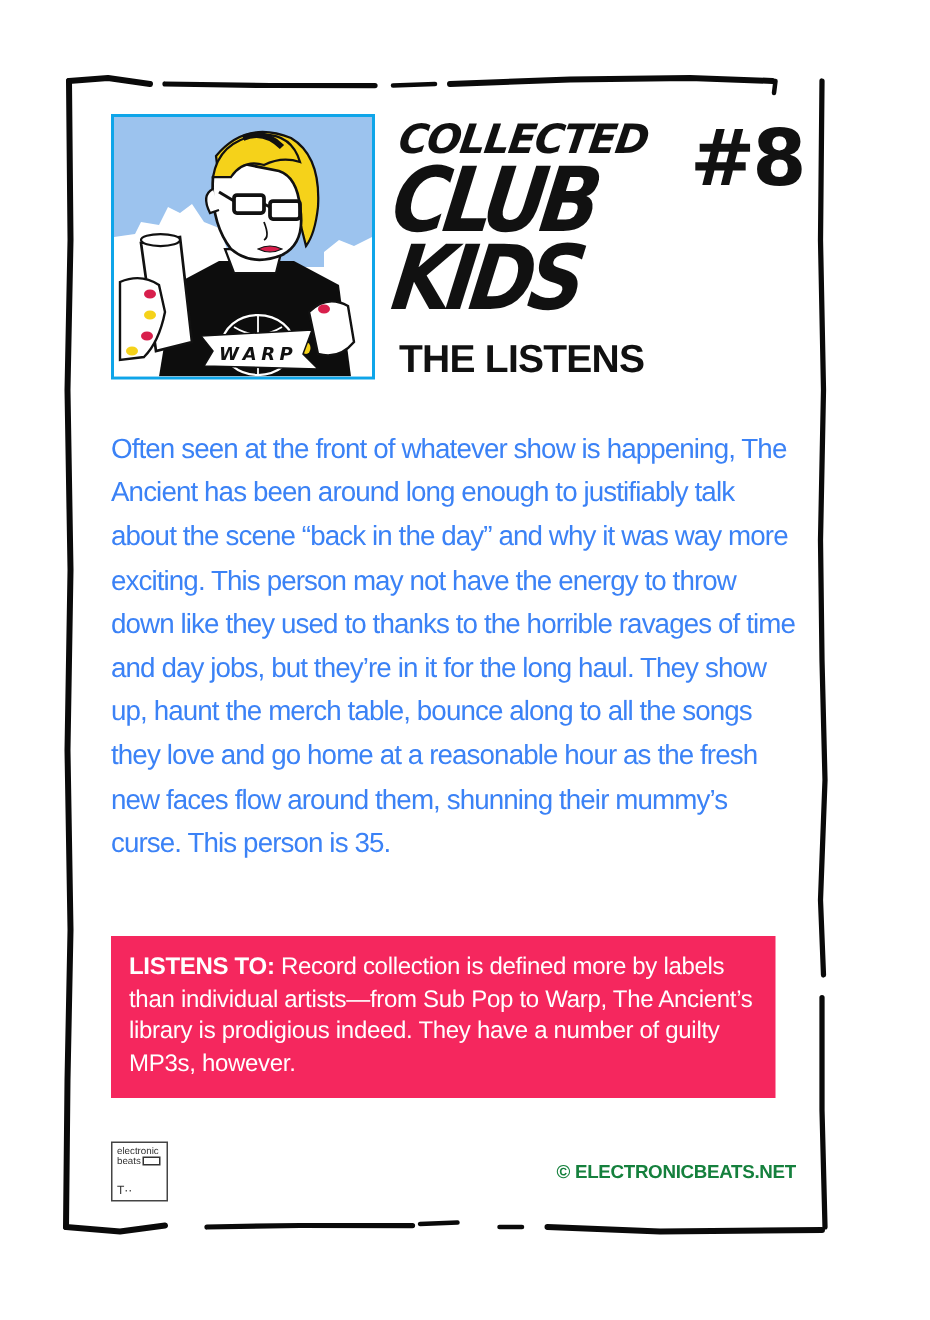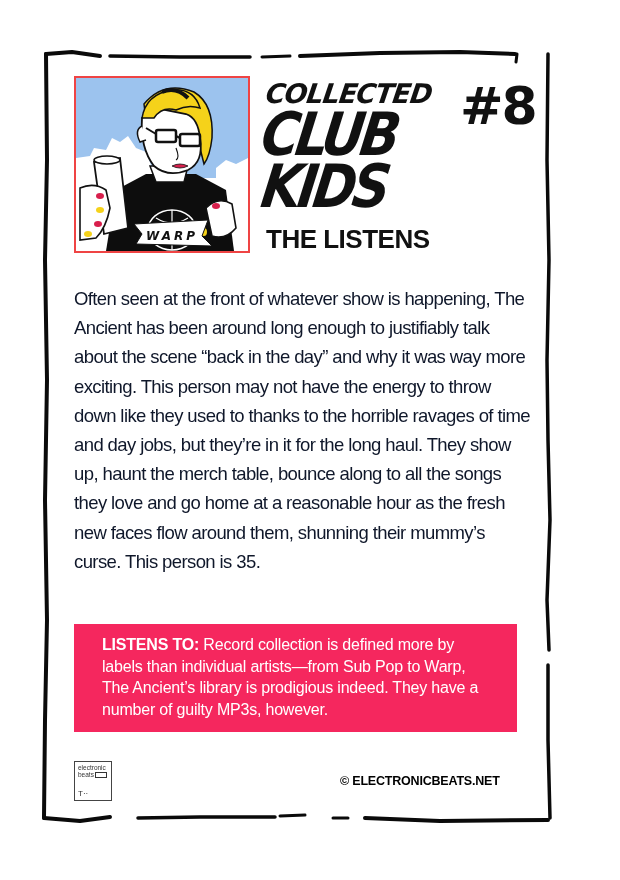--- a/index.html
+++ b/index.html
@@ -1,47 +1,47 @@
 <!DOCTYPE html>
 <html><head>
   <meta charset="utf-8">
   <style>
     html, body { margin: 0; padding: 0; background: #ffffff; }
     body { width: 620px; height: 880px; position: relative; overflow: hidden;
            font-family: "Liberation Sans", sans-serif; color: #111; }
     .card-border { position: absolute; left: 0; top: 0; width: 620px; height: 880px; pointer-events: none; }
     .illustration { position: absolute; left: 74px; top: 76px; width: 176px; height: 177px;
-                    border: 2px solid #ef4444; box-sizing: border-box; overflow: hidden; background: #fff; }
+                    border: 2px solid #0ea5e9; box-sizing: border-box; overflow: hidden; background: #fff; }
     .series-title { position: absolute; left: 266px; top: 80px; width: 180px; }
     .series-line1 { font-family: "DejaVu Sans", sans-serif; font-weight: 900; font-style: italic;
                     font-size: 27px; letter-spacing: -1px; line-height: 28px; transform: skewX(-8deg); }
     .series-line2 { font-family: "DejaVu Sans", sans-serif; font-weight: 900; font-style: italic;
                     font-size: 52px; letter-spacing: -4px; line-height: 46px; transform: skewX(-8deg) scaleY(1.15);
                     transform-origin: left top; }
     .series-line3 { font-family: "DejaVu Sans", sans-serif; font-weight: 900; font-style: italic;
                     font-size: 52px; letter-spacing: -4px; line-height: 46px; transform: skewX(-8deg) scaleY(1.15);
                     transform-origin: left top; margin-top: 6px; }
     .card-number { position: absolute; left: 460px; top: 78px; font-family: "DejaVu Sans", sans-serif;
                    font-weight: 900; font-size: 52px; line-height: 56px; letter-spacing: -2px; }
     .character-name { position: absolute; left: 266px; top: 224px; font-size: 26px; font-weight: 700;
                       letter-spacing: -0.5px; line-height: 30px; }
     .description { position: absolute; left: 74px; top: 284px; width: 460px; font-size: 18.5px;
-                   line-height: 29.2px; letter-spacing: -0.6px; color: #0f172a; }
+                   line-height: 29.2px; letter-spacing: -0.6px; color: #3b82f6; }
     .listens-box { position: absolute; left: 74px; top: 624px; width: 443px; height: 108px;
-                   background: #f5275e; color: #fff; box-sizing: border-box; padding: 10px 28px;
+                   background: #f5275e; color: #fff; box-sizing: border-box; padding: 10px 12px;
                    font-size: 16px; line-height: 21.5px; letter-spacing: -0.2px; }
     .listens-box b { font-weight: 700; }
     .eb-logo { position: absolute; left: 74px; top: 761px; width: 38px; height: 40px;
                border: 1px solid #444; box-sizing: border-box; padding: 2px 3px; font-size: 6.5px;
                line-height: 7px; color: #333; }
     .eb-logo .tel { position: absolute; left: 3px; bottom: 3px; font-size: 8px; color: #333; }
     .eb-logo .beats-box { display: inline-block; width: 10px; height: 4px; border: 1px solid #333;
                           vertical-align: middle; margin-left: 1px; }
-    .copyright { position: absolute; left: 340px; top: 774px; font-size: 12.5px; font-weight: 700;
-                 letter-spacing: -0.2px; color: #000000; }
+    .copyright { position: absolute; left: 371px; top: 774px; font-size: 12.5px; font-weight: 700;
+                 letter-spacing: -0.2px; color: #15803d; }
   </style>
 </head>
 <body>
 
 <svg class="card-border" viewBox="0 0 620 880" xmlns="http://www.w3.org/2000/svg">
   <g fill="none" stroke="#0a0a0a" stroke-linecap="round" stroke-linejoin="round">
 
     <path d="M46 54 L72 52 L100 56" stroke-width="4"></path>
     <path d="M110 56 L180 57 L250 57" stroke-width="3.5"></path>
     <path d="M262 57 L290 56" stroke-width="3"></path>

